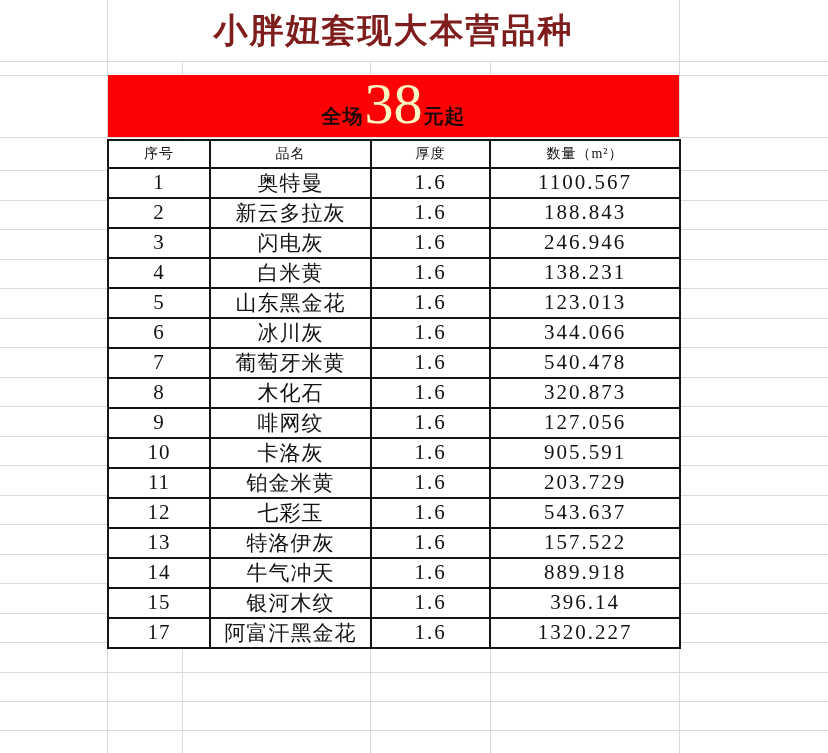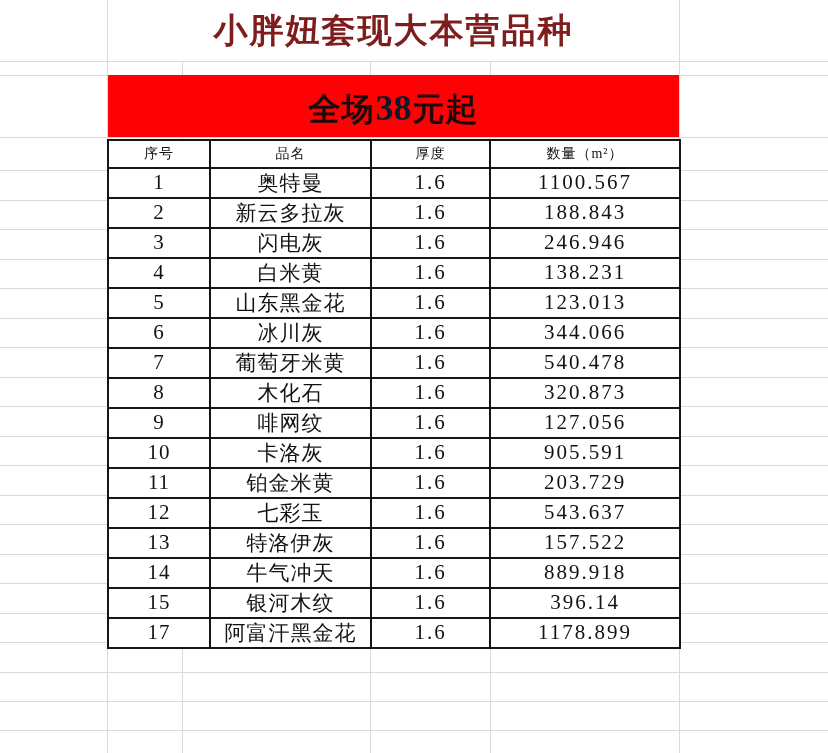--- a/index.html
+++ b/index.html
@@ -34,22 +34,22 @@
 
   
   #banner{
     position:absolute;left:108px;top:75px;width:571px;height:62px;
     background:var(--banner-bg);z-index:1;
     display:flex;align-items:baseline;justify-content:center;
     padding-bottom:5px;
   }
   #banner{align-items:baseline;}
   #banner .b-wrap{display:flex;align-items:baseline;margin-top:auto;}
-  .b-side{font-size:32px;font-weight:700;color:#1c0a0a;letter-spacing:1px;}
-  .b-big{font-size:36px;font-weight:700;color:#0f172a;line-height:1;padding:0 1px;}
+  .b-side{font-size:20px;font-weight:700;color:#1c0a0a;letter-spacing:1px;}
+  .b-big{font-size:58px;font-weight:400;color:#fef9c3;line-height:1;padding:0 1px;}
 
   
   #price-table{
     position:absolute;left:107px;top:139px;width:572px;z-index:1;
     border-collapse:collapse;table-layout:fixed;background:#ffffff;
   }
   #price-table th,#price-table td{
     border:2px solid var(--border);
     text-align:center;vertical-align:middle;
     overflow:hidden;white-space:nowrap;
@@ -215,18 +215,18 @@
         <tr>
       <td class="c-idx">15</td>
       <td class="c-name">银河木纹</td>
       <td class="c-thk">1.6</td>
       <td class="c-qty">396.14</td>
     </tr>
         <tr>
       <td class="c-idx">17</td>
       <td class="c-name">阿富汗黑金花</td>
       <td class="c-thk">1.6</td>
-      <td class="c-qty">1178.899</td>
+      <td class="c-qty">1320.227</td>
     </tr>
       </tbody>
   </table>
 
 </div>
 
 </body></html>

